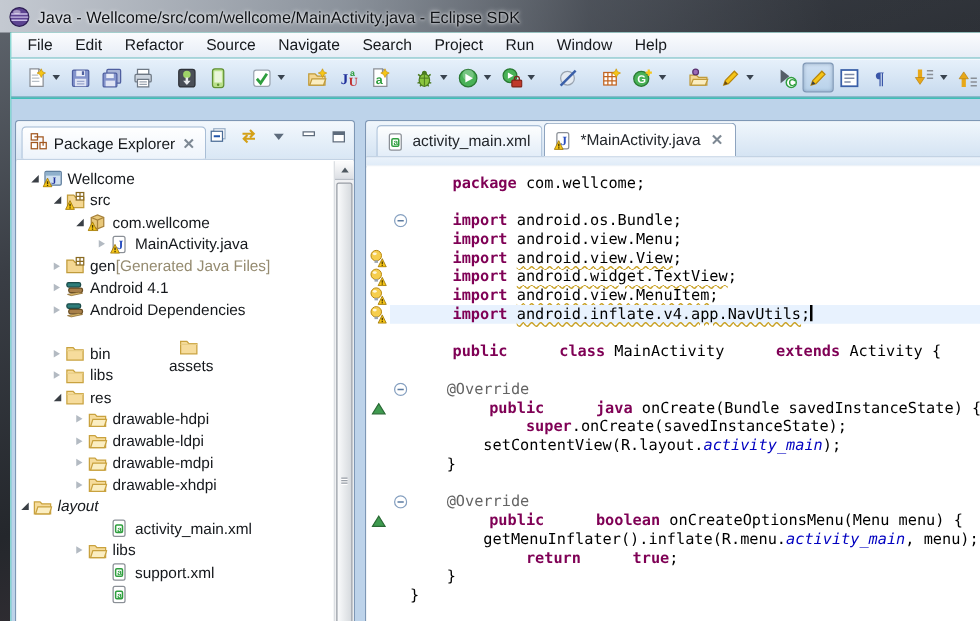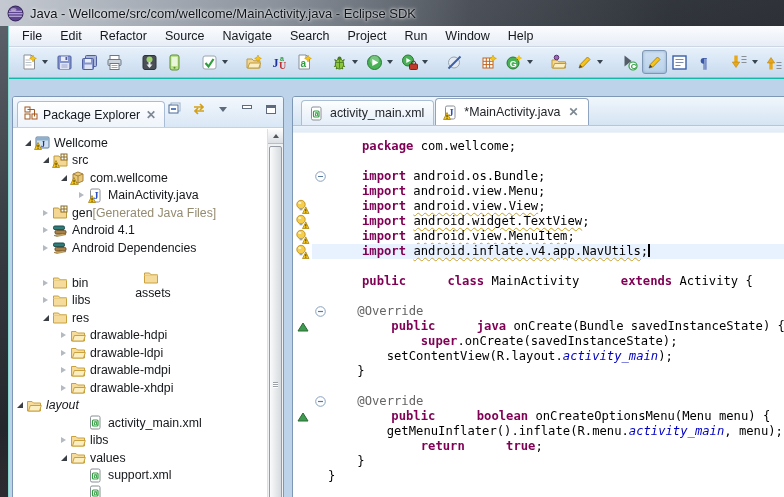--- a/index.html
+++ b/index.html
@@ -585,30 +585,20 @@
           <div class="tree-row" style="padding-left: 44px;">
             <span class="exp">
               <span class="closed"></span>
             </span>
             <span class="t-icon"><svg width="16" height="15" viewBox="0 0 16 15">
                 <path d="M1.5 3.5h4.5L7.5 5h7v8h-13z" fill="#f6dc9c" stroke="#c9a23f"></path>
                 <path d="M2.5 13l1.8-5.5h11L13.5 13z" fill="#fbeec2" stroke="#c9a23f"></path>
               </svg></span>
             <span class="t-label">libs</span>
           </div>
-          <div class="tree-row" style="padding-left: 44px;">
-            <span class="exp">
-              <span class="open"></span>
-            </span>
-            <span class="t-icon"><svg width="16" height="15" viewBox="0 0 16 15">
-                <path d="M1.5 3.5h4.5L7.5 5h7v8h-13z" fill="#f6dc9c" stroke="#c9a23f"></path>
-                <path d="M2.5 13l1.8-5.5h11L13.5 13z" fill="#fbeec2" stroke="#c9a23f"></path>
-              </svg></span>
-            <span class="t-label">values</span>
-          </div>
           <div class="tree-row" style="padding-left: 62px;">
             <span class="exp"></span>
             <span class="t-icon"><svg width="16" height="15" viewBox="0 0 16 15">
                 <rect x="2.5" y="1" width="9.5" height="13" rx="1.5" fill="#fff" stroke="#8a8f96"></rect>
                 <rect x="4.5" y="5" width="5.5" height="6" rx="1" fill="#fff" stroke="#2e9e3e" stroke-width="1.2"></rect>
                 <text x="5.8" y="10.3" font-size="6.5" font-weight="bold" fill="#2e9e3e">a</text>
               </svg></span>
             <span class="t-label">support.xml</span>
           </div>
           <div class="tree-row" style="padding-left: 62px;">

